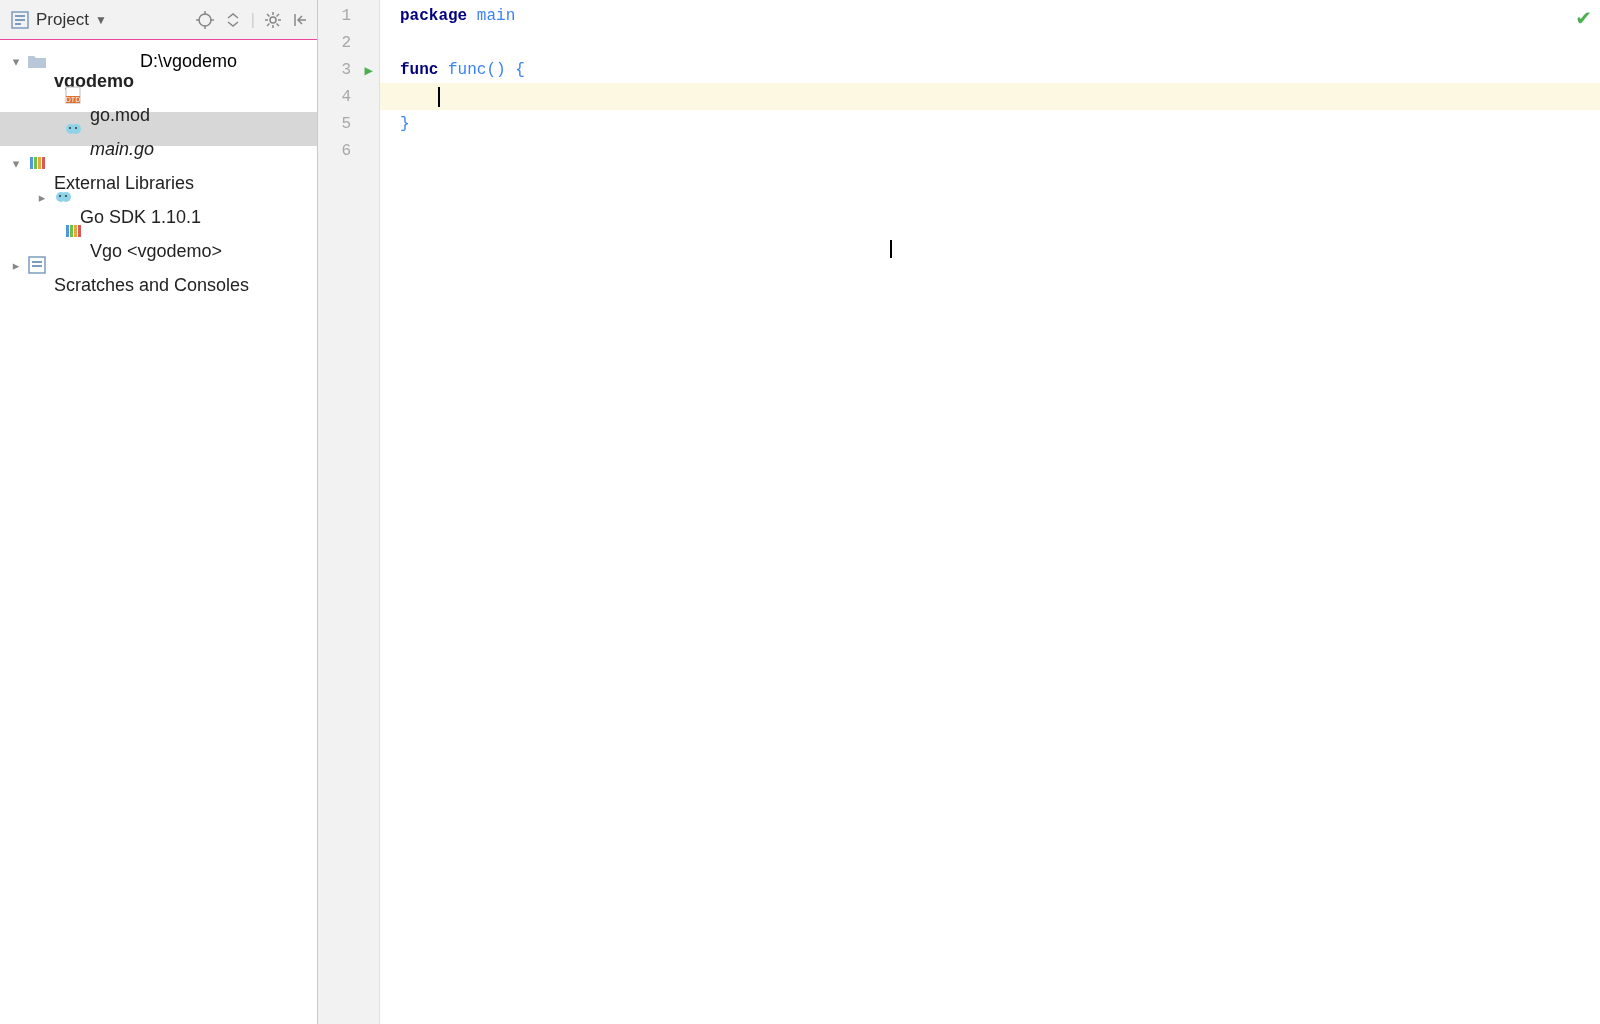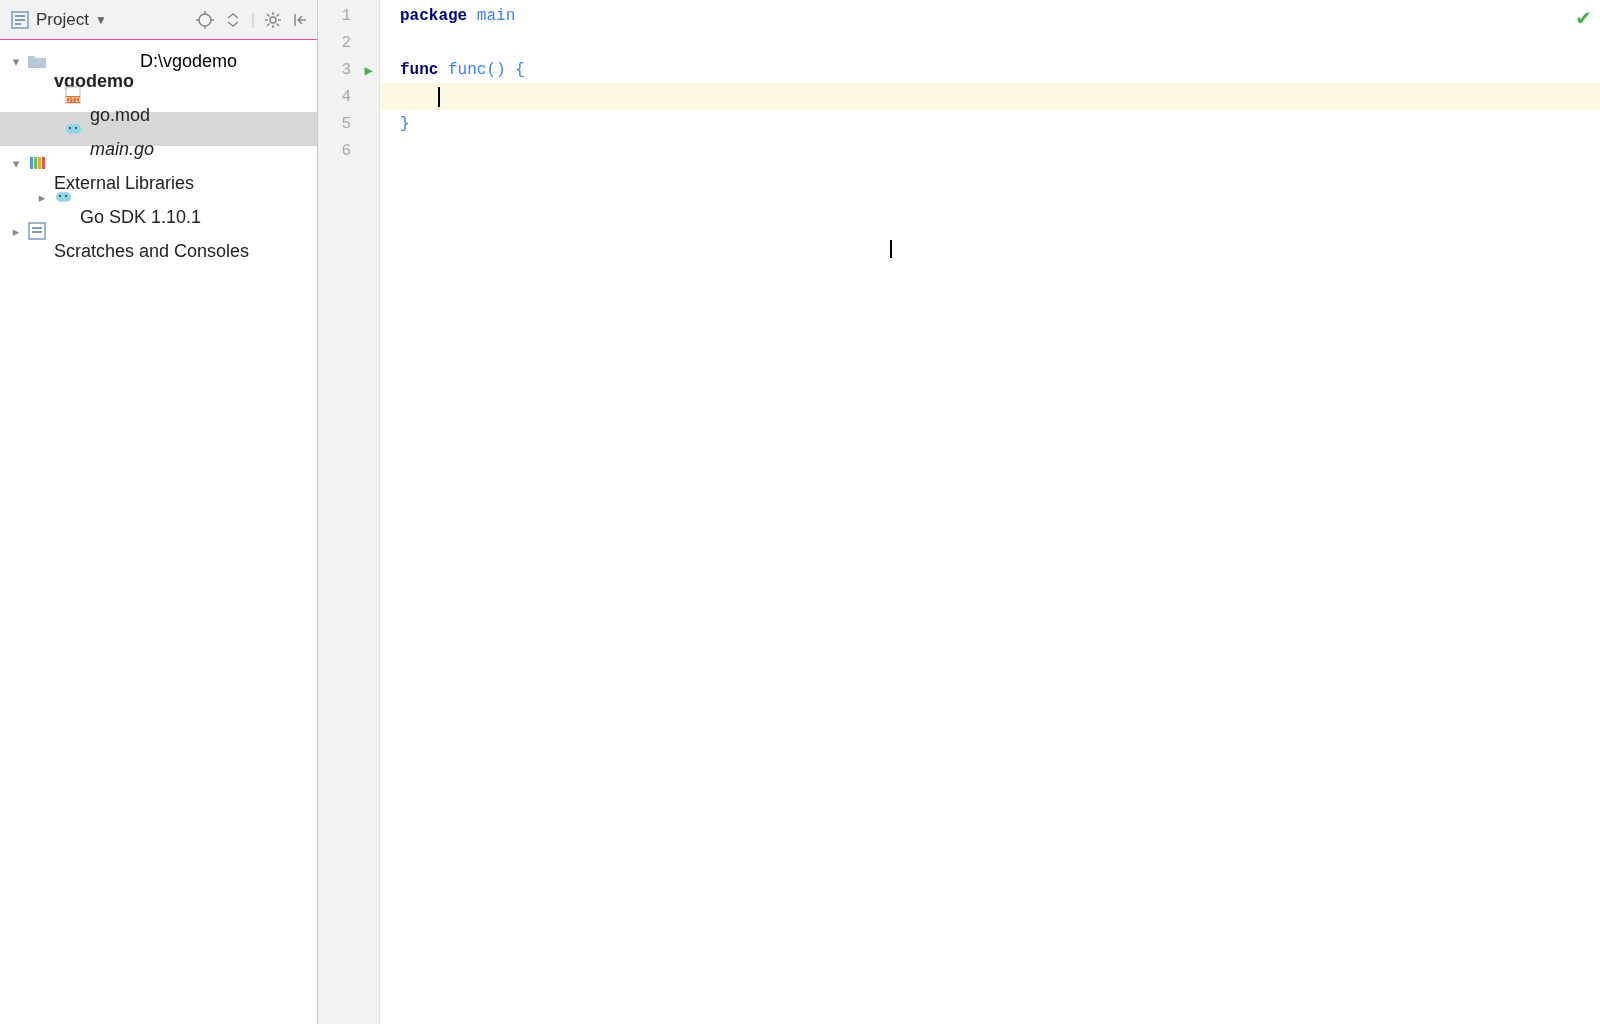--- a/index.html
+++ b/index.html
@@ -284,20 +284,32 @@
           <svg width="18" height="18" viewBox="0 0 18 18">
               <circle cx="7" cy="9" r="5" fill="#8fd3e8"></circle>
               <circle cx="12" cy="9" r="5" fill="#8fd3e8"></circle>
               <circle cx="6" cy="8" r="1" fill="#333"></circle>
               <circle cx="12" cy="8" r="1" fill="#333"></circle>
             </svg>
         </span>
         <span class="label-main">Go SDK 1.10.1</span>
       </div>
 
+      <div class="tree-row indent-1">
+        <span class="expander none">·</span>
+        <span class="tree-icon">
+          <svg width="18" height="18" viewBox="0 0 18 18">
+              <rect x="2" y="3" width="3" height="12" fill="#4f9ad6"></rect>
+              <rect x="6" y="3" width="3" height="12" fill="#6fbf4b"></rect>
+              <rect x="10" y="3" width="3" height="12" fill="#e6a83a"></rect>
+              <rect x="14" y="3" width="3" height="12" fill="#d65a5a"></rect>
+            </svg>
+        </span>
+        <span class="label-main">Vgo &lt;vgodemo&gt;</span>
+      </div>
 
       <div class="tree-row">
         <span class="expander">▸</span>
         <span class="tree-icon">
           <svg width="18" height="18" viewBox="0 0 18 18">
               <rect x="1" y="1" width="16" height="16" fill="none" stroke="#7d9cc0" stroke-width="1.5"></rect>
               <rect x="4" y="5" width="10" height="2" fill="#7d9cc0"></rect>
               <rect x="4" y="9" width="10" height="2" fill="#7d9cc0"></rect>
             </svg>
         </span>

